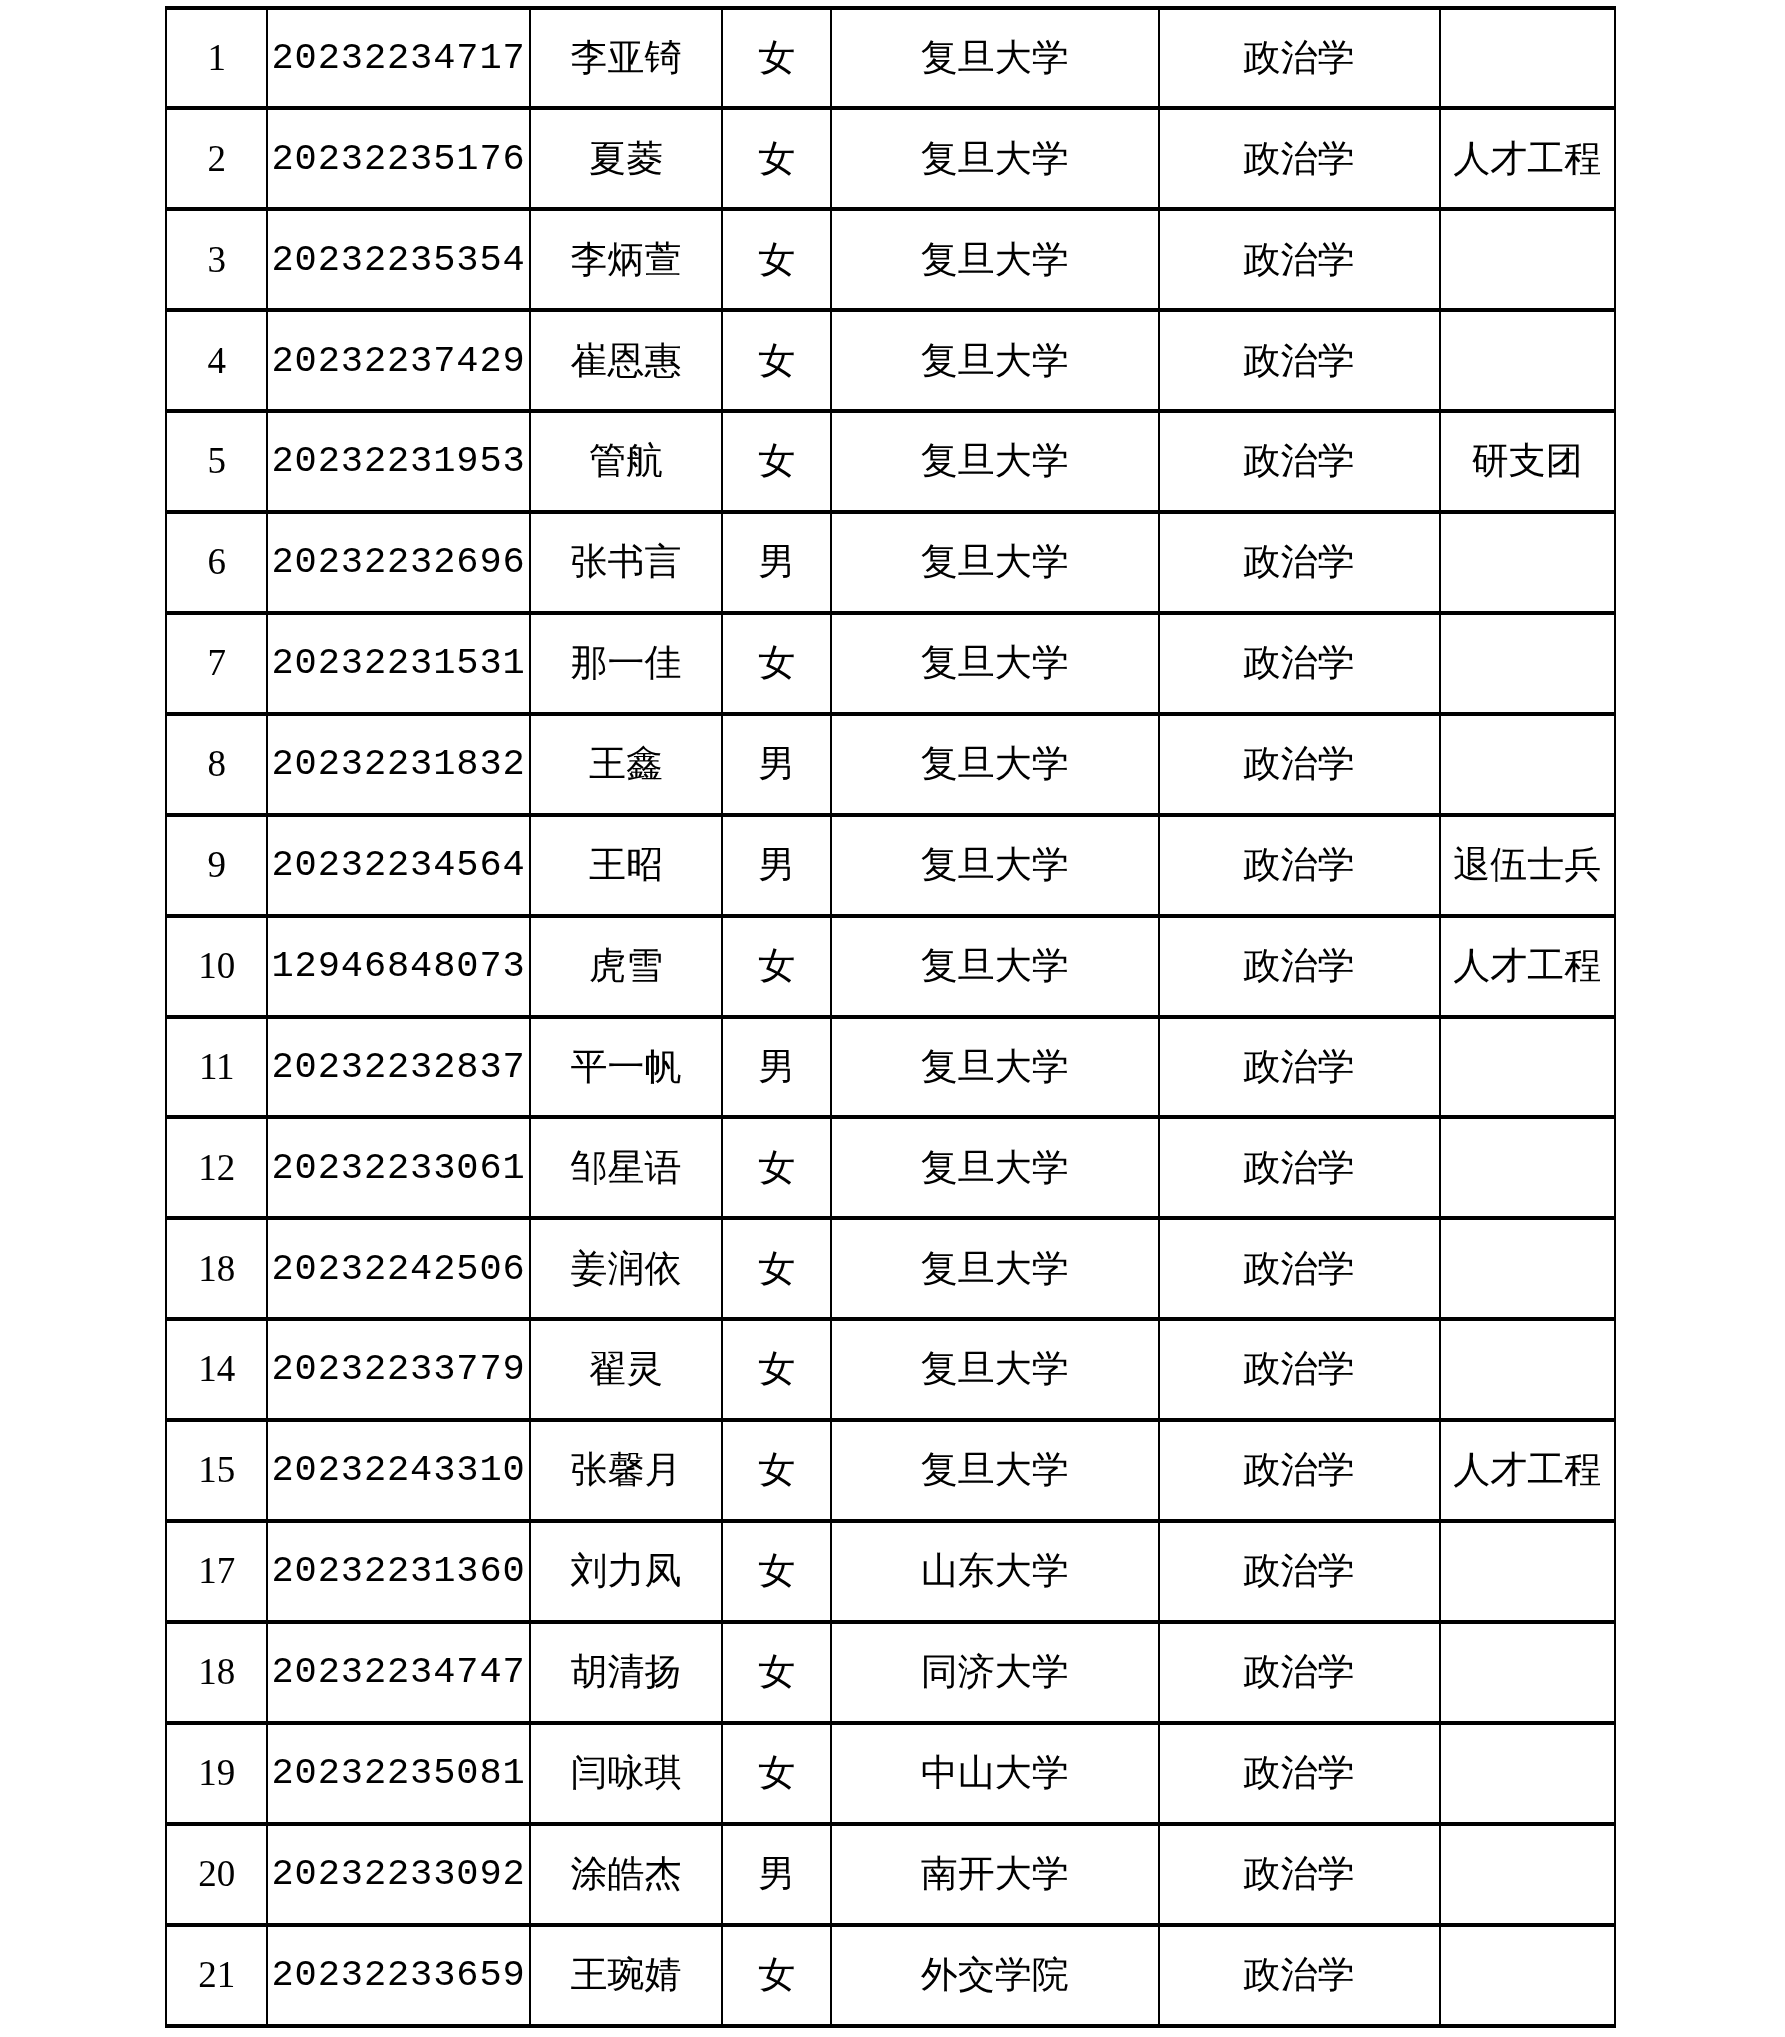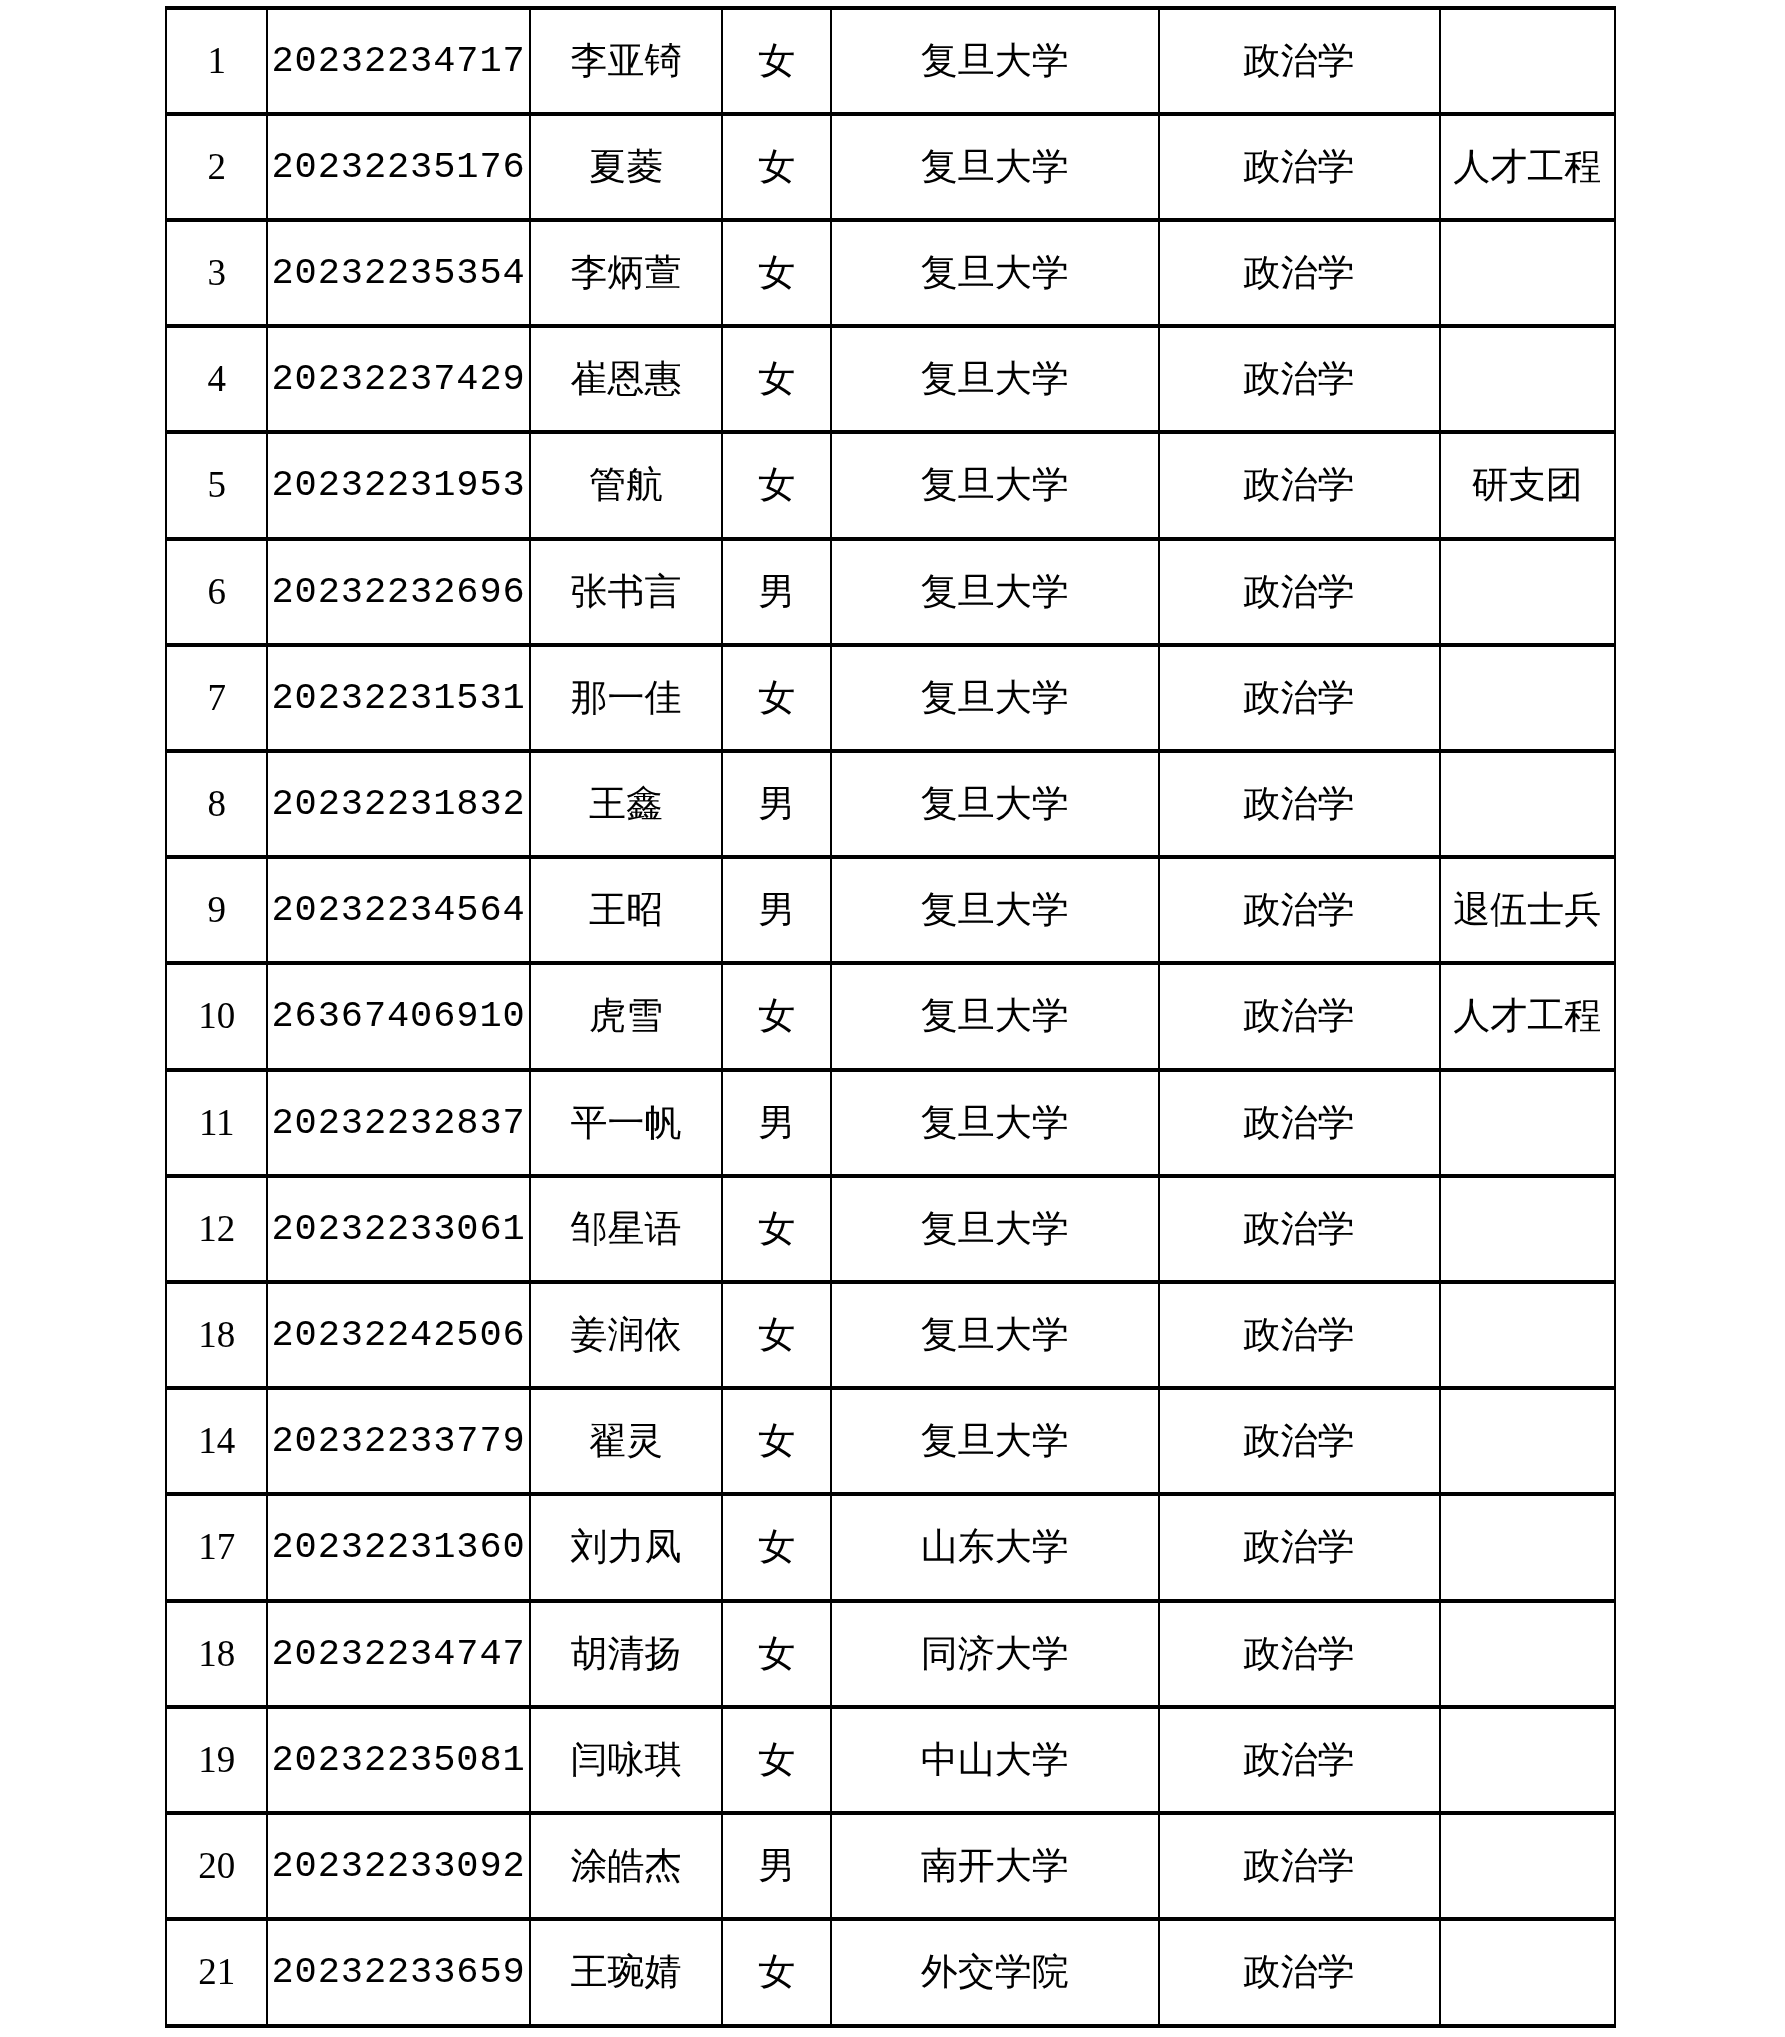--- a/index.html
+++ b/index.html
@@ -151,21 +151,21 @@
     <td class="c-index">9</td>
     <td class="c-id">20232234564</td>
     <td class="c-name">王昭</td>
     <td class="c-gender">男</td>
     <td class="c-university">复旦大学</td>
     <td class="c-major">政治学</td>
     <td class="c-note">退伍士兵</td>
   </tr>
           <tr>
     <td class="c-index">10</td>
-    <td class="c-id">26367406910</td>
+    <td class="c-id">12946848073</td>
     <td class="c-name">虎雪</td>
     <td class="c-gender">女</td>
     <td class="c-university">复旦大学</td>
     <td class="c-major">政治学</td>
     <td class="c-note">人才工程</td>
   </tr>
           <tr>
     <td class="c-index">11</td>
     <td class="c-id">20232232837</td>
     <td class="c-name">平一帆</td>
@@ -193,20 +193,29 @@
     <td class="c-note"></td>
   </tr>
           <tr>
     <td class="c-index">14</td>
     <td class="c-id">20232233779</td>
     <td class="c-name">翟灵</td>
     <td class="c-gender">女</td>
     <td class="c-university">复旦大学</td>
     <td class="c-major">政治学</td>
     <td class="c-note"></td>
+  </tr>
+          <tr>
+    <td class="c-index">15</td>
+    <td class="c-id">20232243310</td>
+    <td class="c-name">张馨月</td>
+    <td class="c-gender">女</td>
+    <td class="c-university">复旦大学</td>
+    <td class="c-major">政治学</td>
+    <td class="c-note">人才工程</td>
   </tr>
           <tr>
     <td class="c-index">17</td>
     <td class="c-id">20232231360</td>
     <td class="c-name">刘力凤</td>
     <td class="c-gender">女</td>
     <td class="c-university">山东大学</td>
     <td class="c-major">政治学</td>
     <td class="c-note"></td>
   </tr>

